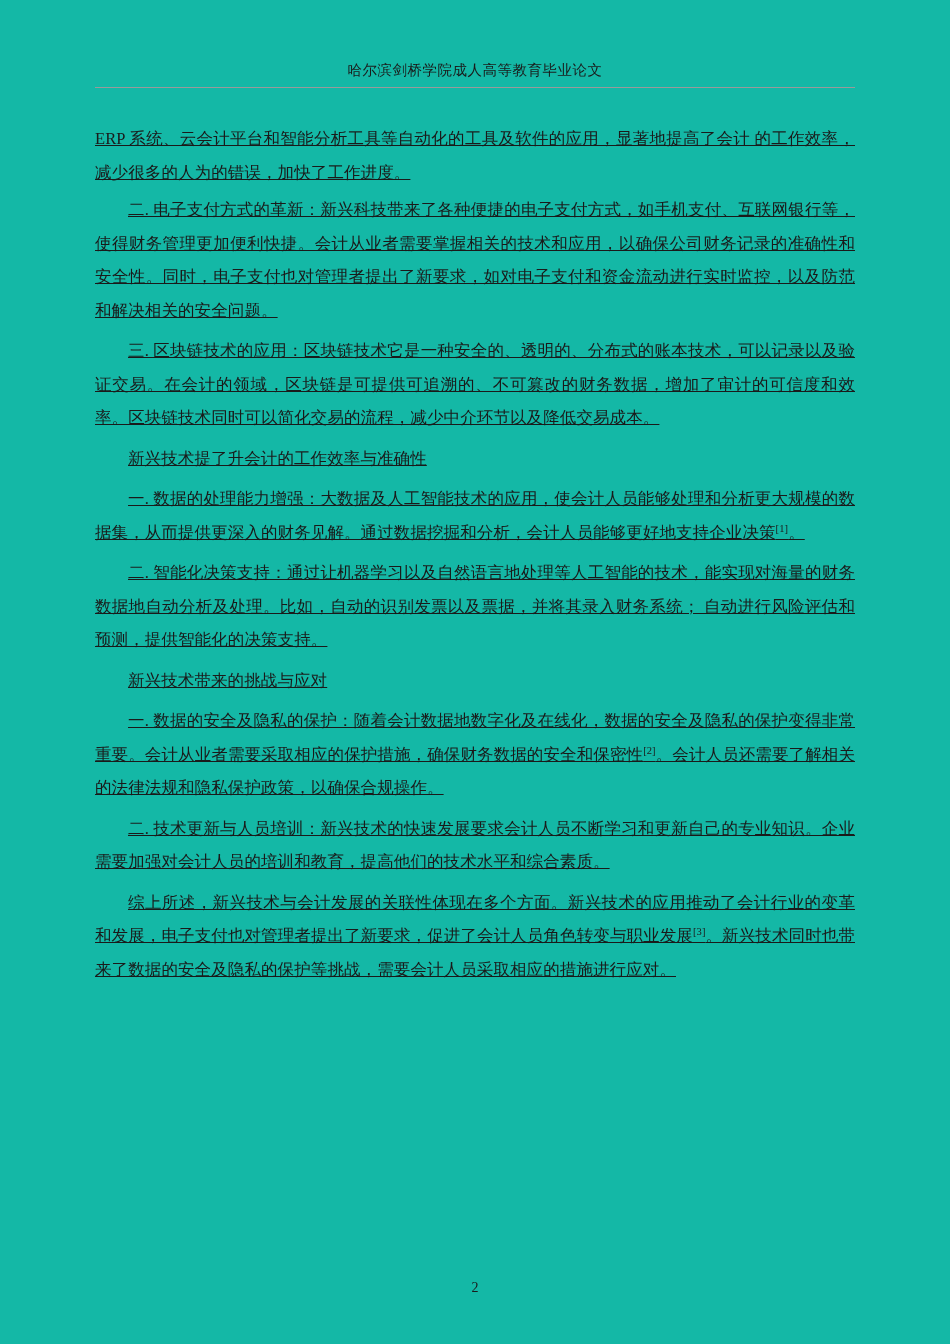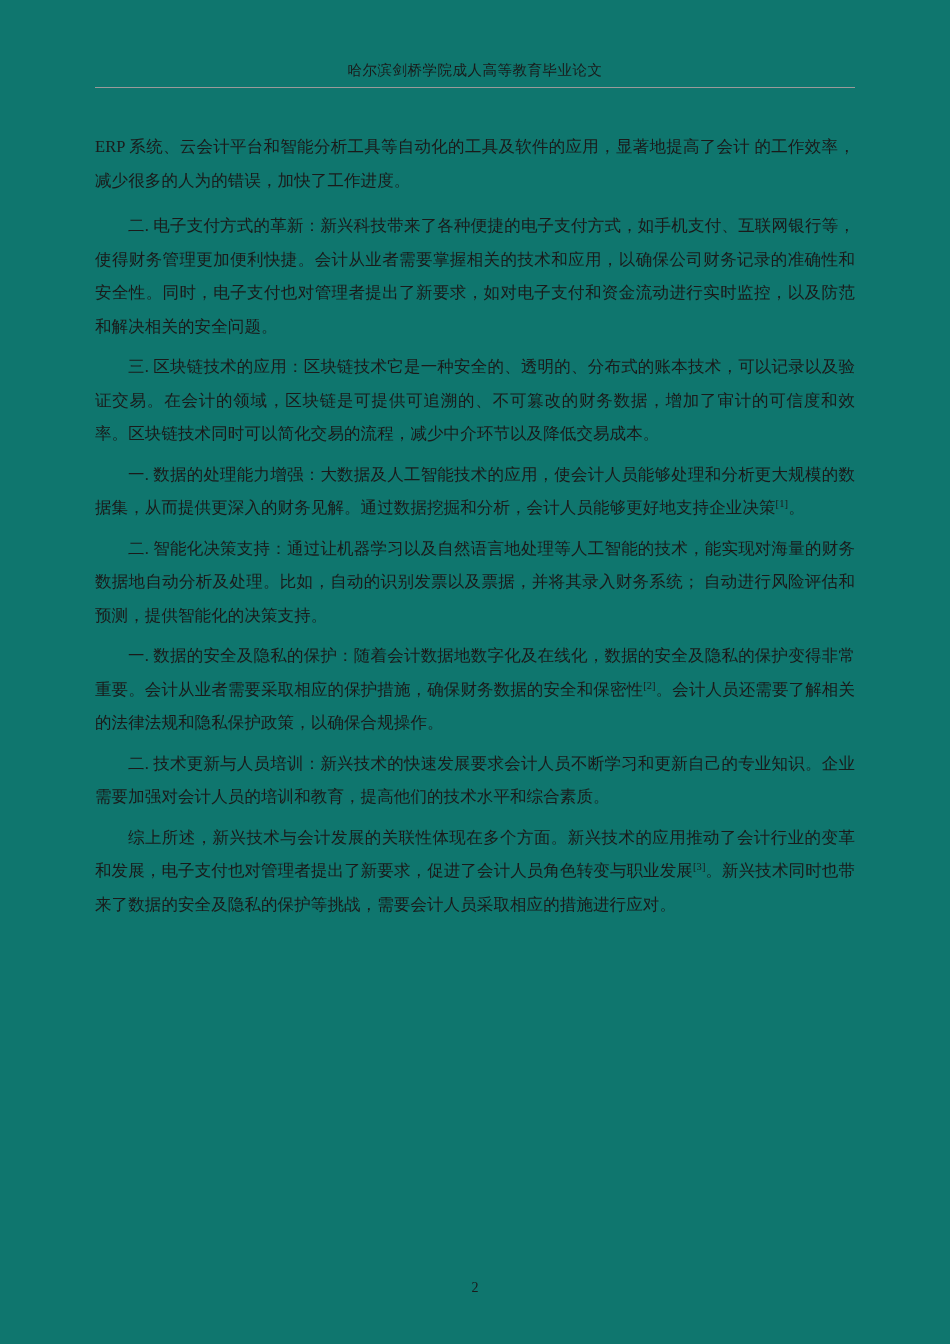--- a/index.html
+++ b/index.html
@@ -14,21 +14,21 @@
     color: #1a1a1a;
     position: relative;
     overflow: hidden;
   }
   .page {
     width: 950px;
     height: 1344px;
     box-sizing: border-box;
     padding: 0;
     position: relative;
-    background: #0f766e;
+    background: #14b8a6;
   }
   .header-area {
     position: absolute;
     left: 0;
     top: 0;
     width: 950px;
     padding-top: 62px;
     text-align: center;
   }
   .header-title {
@@ -44,27 +44,28 @@
     border-bottom: 1px solid #9a9a9a;
     height: 0;
   }
   .content {
     position: absolute;
     left: 95px;
     top: 118px;
     width: 760px;
   }
   p.para {
-    margin: 12px 0 2px 0;
+    margin: 4px 0 2px 0;
     font-size: 16.5px;
     line-height: 33.5px;
     text-align: justify;
     text-justify: inter-ideograph;
     letter-spacing: 0.1px;
     color: #1a1a1a;
+    text-decoration: underline;
   }
   p.indent {
     text-indent: 2em;
   }
   p.gap-top {
     margin-top: 7px;
   }
   sup.ref {
     font-size: 10.5px;
     vertical-align: super;
@@ -94,25 +95,27 @@
   </div>
 
   <div class="content">
 
     <p class="para"><span>ERP 系统、云会计平台和智能分析工具等自动化的工具及软件的应用，显著地提高了会计 的工作效率，减少很多的人为的错误，加快了工作进度。</span></p>
 
     <p class="para indent"><span>二. 电子支付方式的革新：新兴科技带来了各种便捷的电子支付方式，如手机支付、互联网银行等，使得财务管理更加便利快捷。会计从业者需要掌握相关的技术和应用，以确保公司财务记录的准确性和安全性。同时，电子支付也对管理者提出了新要求，如对电子支付和资金流动进行实时监控，以及防范和解决相关的安全问题。</span></p>
 
     <p class="para indent gap-top"><span>三. 区块链技术的应用：区块链技术它是一种安全的、透明的、分布式的账本技术，可以记录以及验证交易。在会计的领域，区块链是可提供可追溯的、不可篡改的财务数据，增加了审计的可信度和效率。区块链技术同时可以简化交易的流程，减少中介环节以及降低交易成本。</span></p>
 
+    <p class="para indent gap-top"><span>新兴技术提了升会计的工作效率与准确性</span></p>
 
     <p class="para indent gap-top"><span>一. 数据的处理能力增强：大数据及人工智能技术的应用，使会计人员能够处理和分析更大规模的数据集，从而提供更深入的财务见解。通过数据挖掘和分析，会计人员能够更好地支持企业决策</span><sup class="ref">[1]</sup><span>。</span></p>
 
     <p class="para indent gap-top"><span>二. 智能化决策支持：通过让机器学习以及自然语言地处理等人工智能的技术，能实现对海量的财务数据地自动分析及处理。比如，自动的识别发票以及票据，并将其录入财务系统；  自动进行风险评估和预测，提供智能化的决策支持。</span></p>
 
+    <p class="para indent gap-top"><span>新兴技术带来的挑战与应对</span></p>
 
     <p class="para indent gap-top"><span>一. 数据的安全及隐私的保护：随着会计数据地数字化及在线化，数据的安全及隐私的保护变得非常重要。会计从业者需要采取相应的保护措施，确保财务数据的安全和保密性</span><sup class="ref">[2]</sup><span>。会计人员还需要了解相关的法律法规和隐私保护政策，以确保合规操作。</span></p>
 
     <p class="para indent gap-top"><span>二. 技术更新与人员培训：新兴技术的快速发展要求会计人员不断学习和更新自己的专业知识。企业需要加强对会计人员的培训和教育，提高他们的技术水平和综合素质。</span></p>
 
     <p class="para indent gap-top"><span>综上所述，新兴技术与会计发展的关联性体现在多个方面。新兴技术的应用推动了会计行业的变革和发展，电子支付也对管理者提出了新要求，促进了会计人员角色转变与职业发展</span><sup class="ref">[3]</sup><span>。新兴技术同时也带来了数据的安全及隐私的保护等挑战，需要会计人员采取相应的措施进行应对。</span></p>
 
   </div>
 
   <div class="footer-area">

